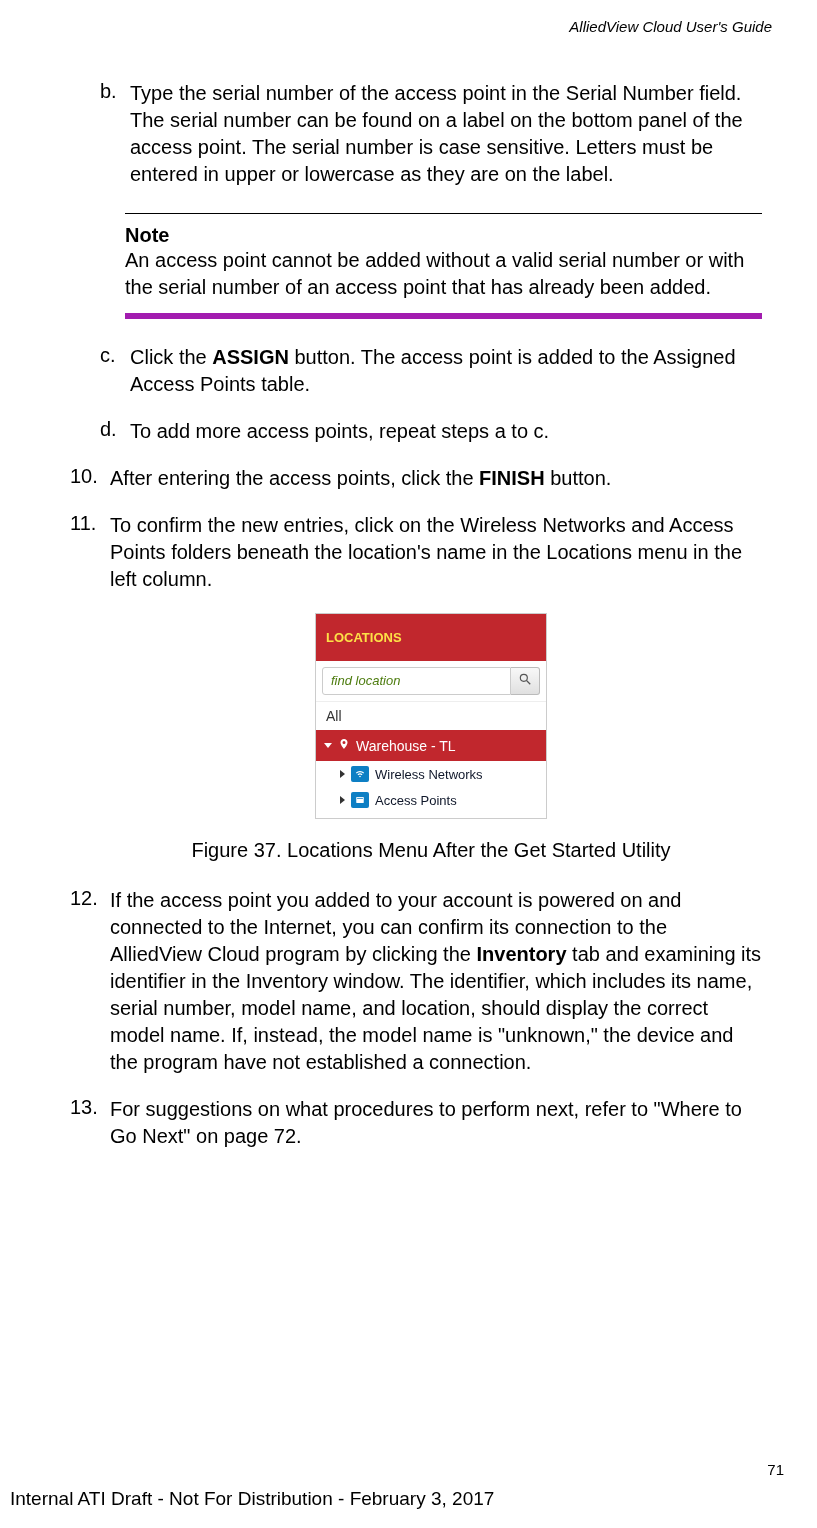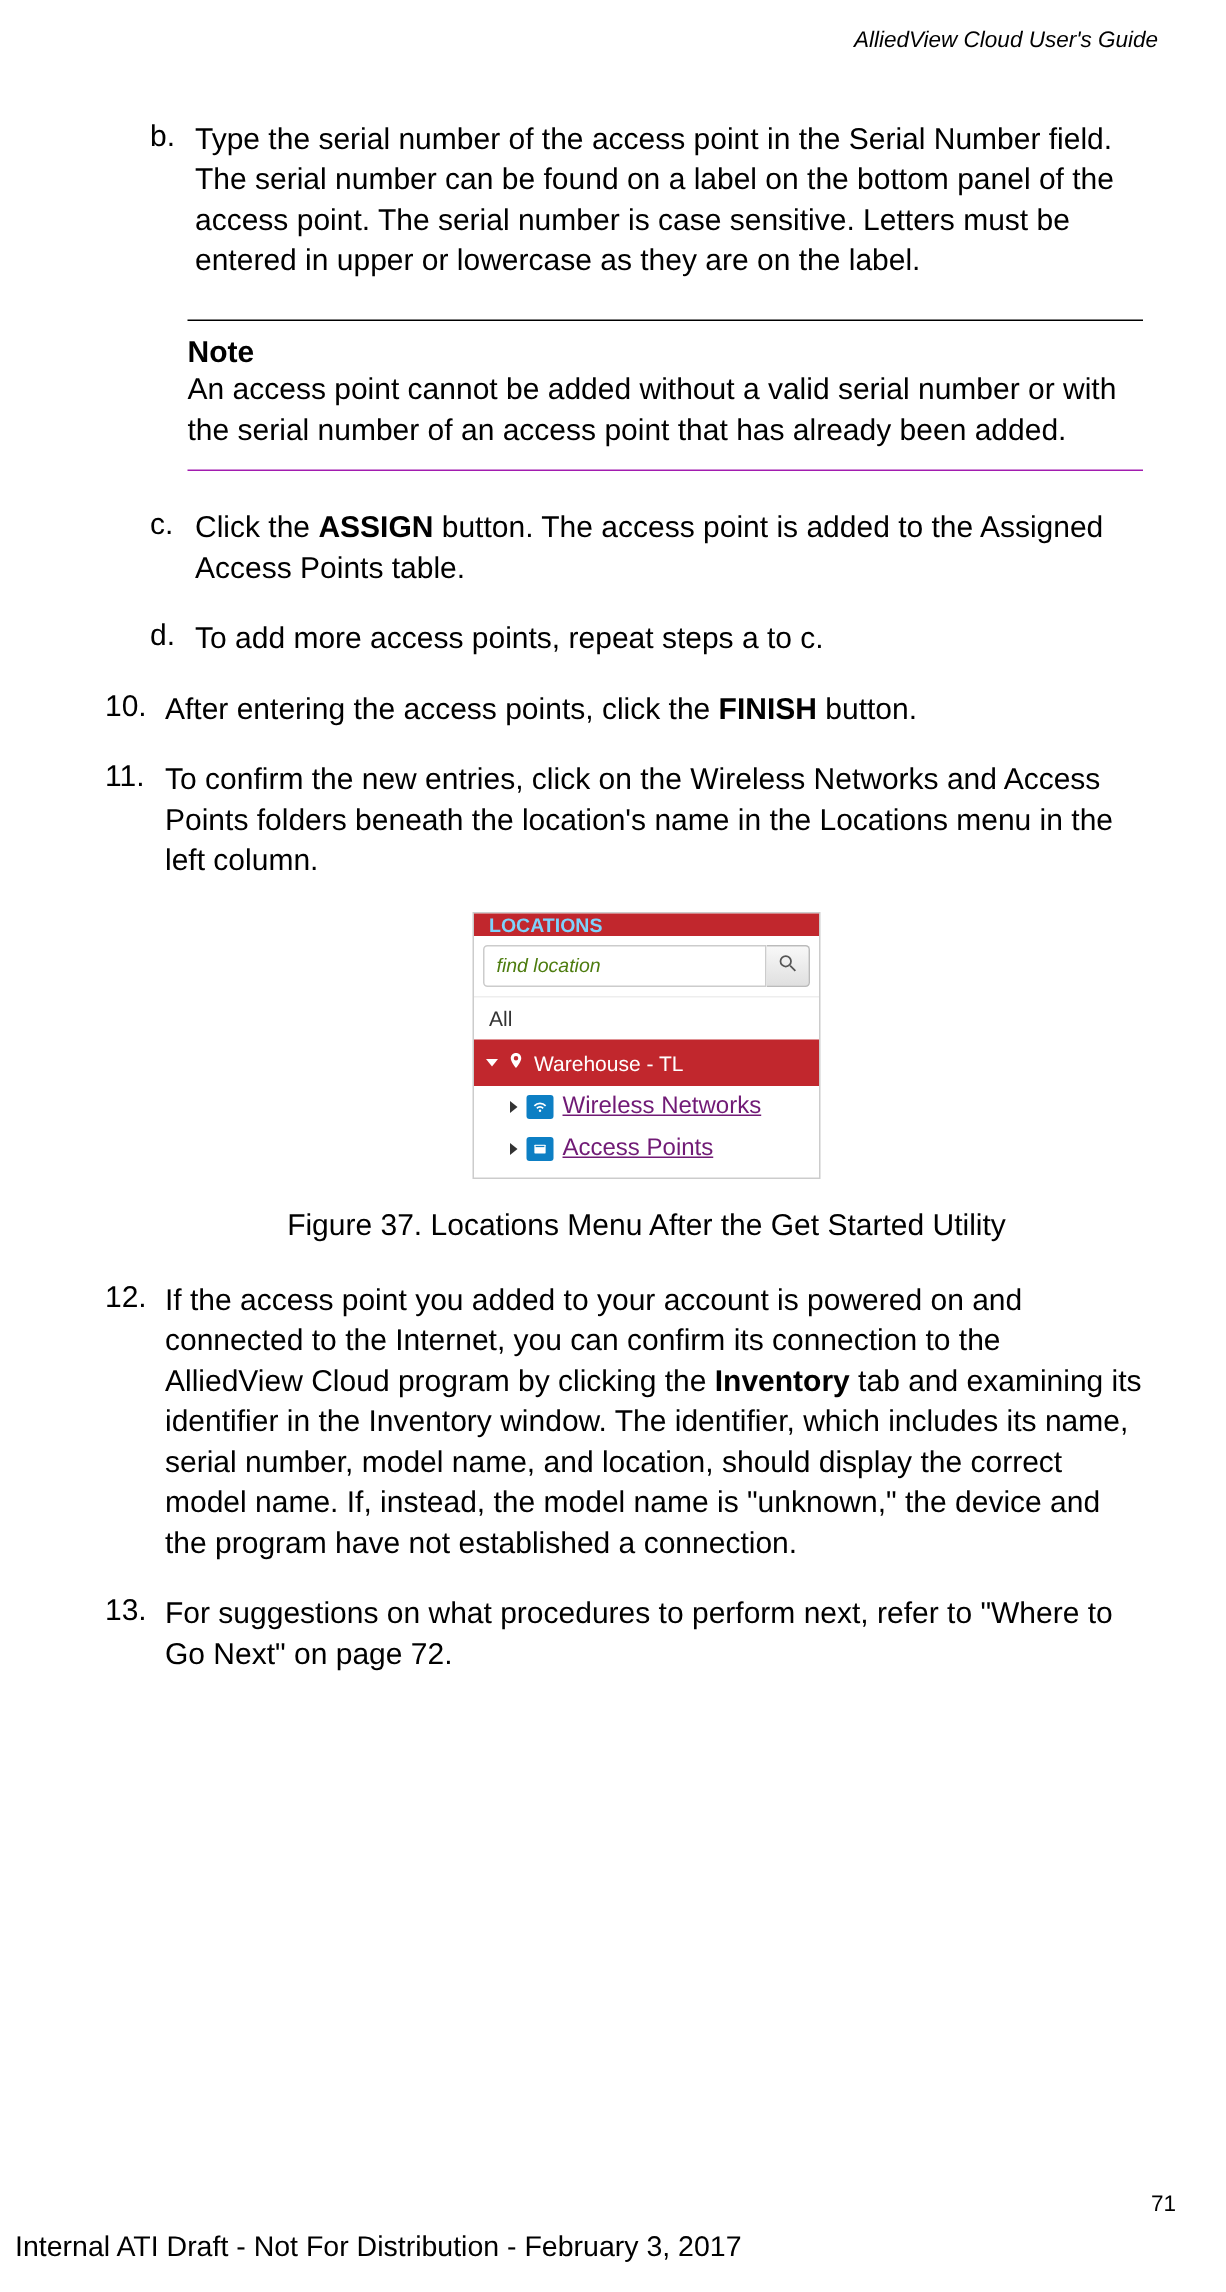--- a/index.html
+++ b/index.html
@@ -35,21 +35,21 @@
       font-size: 20px;
     }
     .sub-text {
       flex: 1;
       font-size: 20px;
       line-height: 1.35;
     }
     .note-box {
       margin: 25px 0 25px 25px;
       border-top: 1px solid #000;
-      border-bottom: 1px solid #a21caf;
+      border-bottom: 6px solid #a21caf;
       padding: 10px 0 12px 0;
     }
     .note-label {
       font-weight: bold;
       font-size: 20px;
     }
     .note-text {
       font-size: 20px;
       line-height: 1.35;
     }
@@ -83,22 +83,22 @@
     }
     .locations-widget {
       display: inline-block;
       width: 230px;
       border: 1px solid #ccc;
       text-align: left;
       background: #fff;
     }
     .locations-header {
       background: #c1272d;
-      color: #7dd3fc;
-      padding: 0 10px;
+      color: #fde047;
+      padding: 16px 10px;
       font-size: 13px;
       font-weight: bold;
     }
     .search-row {
       padding: 6px;
       display: flex;
       gap: 0;
     }
     .search-input {
       flex: 1;
@@ -130,26 +130,25 @@
       background: #c1272d;
       color: #fff;
       padding: 6px 8px;
       font-size: 14px;
       display: flex;
       align-items: center;
       gap: 6px;
     }
     .sub-row {
       padding: 5px 8px 5px 24px;
-      font-size: 16px;
+      font-size: 13px;
       display: flex;
       align-items: center;
       gap: 6px;
-      color: #701a75;
-      text-decoration: underline;
+      color: #0f172a;
     }
     .sub-row:last-child {
       padding-bottom: 10px;
     }
     .tri-down {
       width: 0; height: 0;
       border-left: 4px solid transparent;
       border-right: 4px solid transparent;
       border-top: 5px solid #fff;
       display: inline-block;

